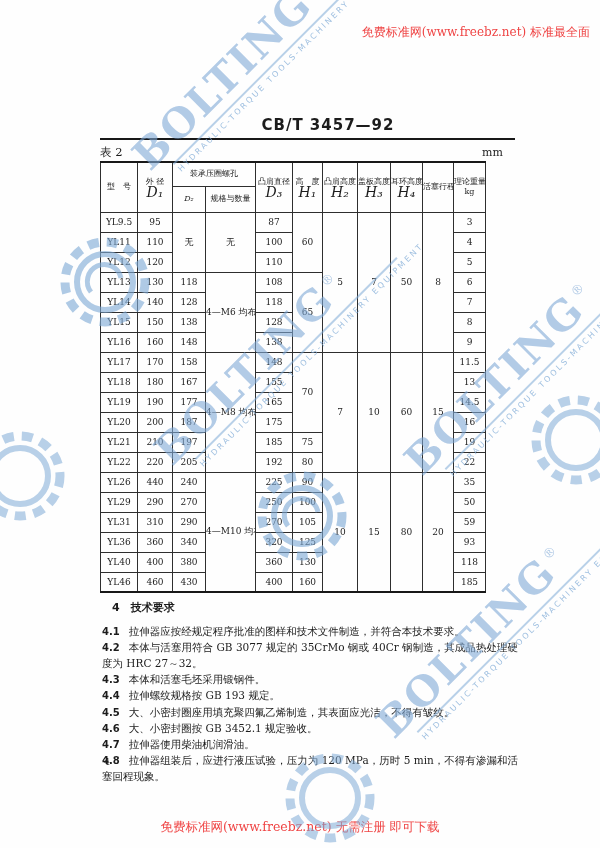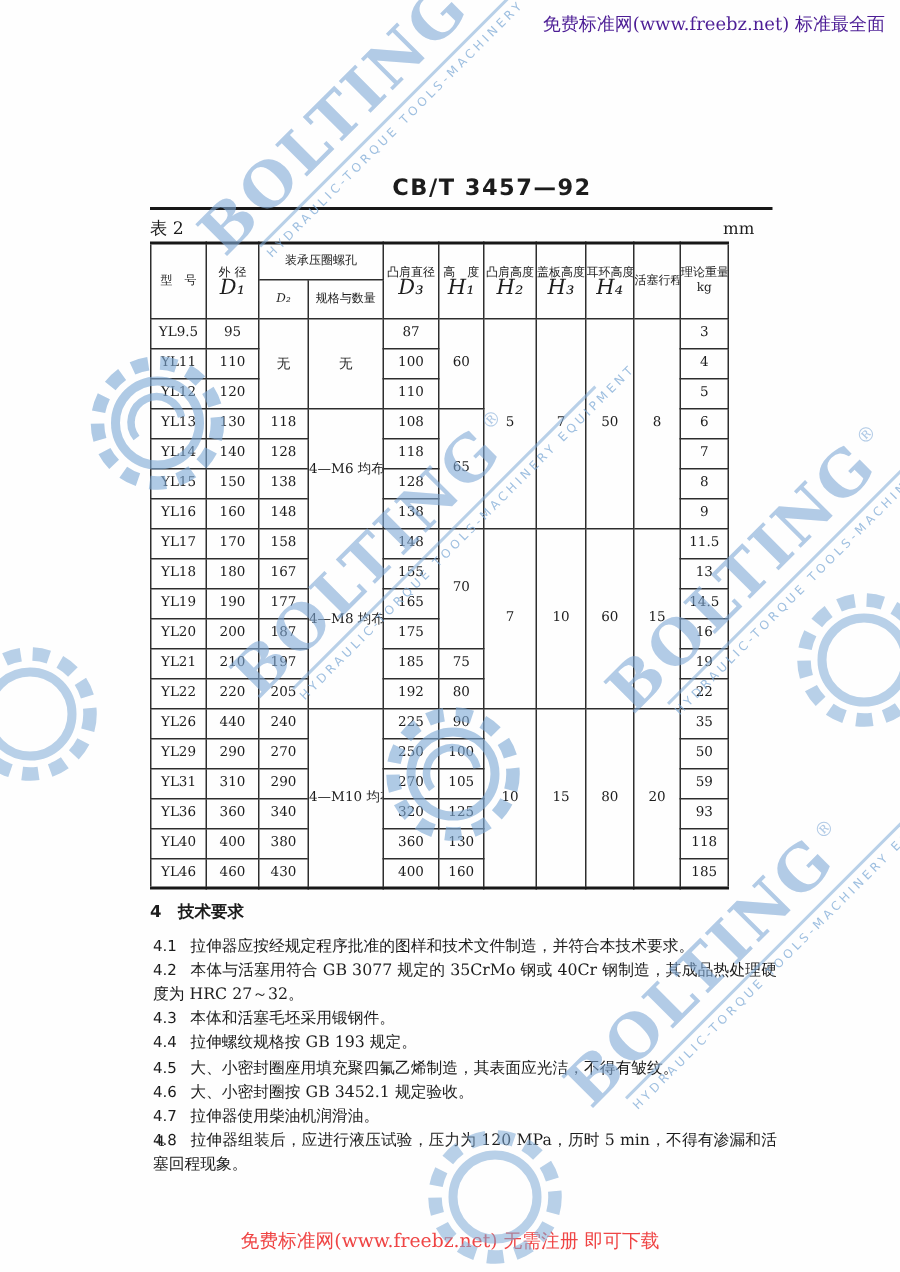--- a/index.html
+++ b/index.html
@@ -1,40 +1,40 @@
 <!DOCTYPE html>
 <html><head>
 <meta charset="utf-8">
 <style>
   html,body{margin:0;padding:0;background:#ffffff;}
   body{width:600px;height:848px;font-family:"DejaVu Serif", serif;color:#1c1c1c;}
   .page{position:relative;width:600px;height:848px;overflow:hidden;background:#fefefe;}
 
-  .top-note{position:absolute;top:8px;right:10px;font-size:12px;color:#4c1d95;}
+  .top-note{position:absolute;top:24px;right:10px;font-size:12px;color:#ef4444;}
   .doc-number{position:absolute;top:116px;left:0;width:600px;text-align:center;
     font-family:"DejaVu Sans", sans-serif;font-weight:bold;font-size:15px;letter-spacing:1px;padding-left:28px;}
   .head-rule{position:absolute;top:138px;left:100px;width:415px;height:2px;background:#181818;}
   .tbl-caption{position:absolute;top:145px;left:100px;width:385px;text-align:left;font-size:11.5px;}
   .tbl-unit{position:absolute;top:146px;left:482px;font-size:11px;text-align:right;}
 
   table.spec{position:absolute;top:161px;left:100px;width:385px;border-collapse:collapse;
     table-layout:fixed;border-top:2px solid #181818;border-bottom:2px solid #181818;}
   table.spec th, table.spec td{border:1px solid #2e2e2e;text-align:center;vertical-align:middle;
     padding:0;font-weight:normal;white-space:nowrap;overflow:hidden;}
   table.spec th{font-size:8px;line-height:10px;margin-left:17px;}
   table.spec td{font-size:9px;font-family:"DejaVu Serif", serif;}
   table.spec thead tr.h1{height:24px;}
   table.spec thead tr.h2{height:26px;}
   table.spec tbody tr{height:20px;}
   .sym{font-style:italic;font-family:"DejaVu Serif", serif;font-size:14px;}
 
   .notes{position:absolute;top:600px;left:100px;width:418px;}
-  .notes-heading{font-family:"DejaVu Sans", sans-serif;font-weight:bold;font-size:11px;margin:0 0 9px 0;}
+  .notes-heading{font-family:"DejaVu Sans", sans-serif;font-weight:bold;font-size:11px;margin:0 0 9px 12px;}
   .note-item{font-size:10.5px;line-height:15.7px;margin:0 0 0.5px 2px;text-align:justify;}
-  .note-no{font-family:"DejaVu Sans", sans-serif;font-weight:normal;margin-right:9px;font-size:10px;}
+  .note-no{font-family:"DejaVu Sans", sans-serif;font-weight:bold;margin-right:9px;font-size:10px;}
   .page-number{position:absolute;top:756px;left:104px;font-size:9.5px;}
   .bottom-note{position:absolute;top:819px;left:0;width:600px;text-align:center;font-size:12.5px;color:#ef4444;}
 
   
   .wm-layer{position:absolute;inset:0;z-index:6;pointer-events:none;}
   .wm{position:absolute;transform:rotate(-45deg);transform-origin:left top;
     color:rgba(126,169,213,0.60);white-space:nowrap;}
   .wm-text{font-family:"DejaVu Serif", serif;font-weight:bold;font-size:41px;
     letter-spacing:2px;line-height:40px;}
   .wm-reg{font-size:13px;vertical-align:18px;margin-left:3px;}

